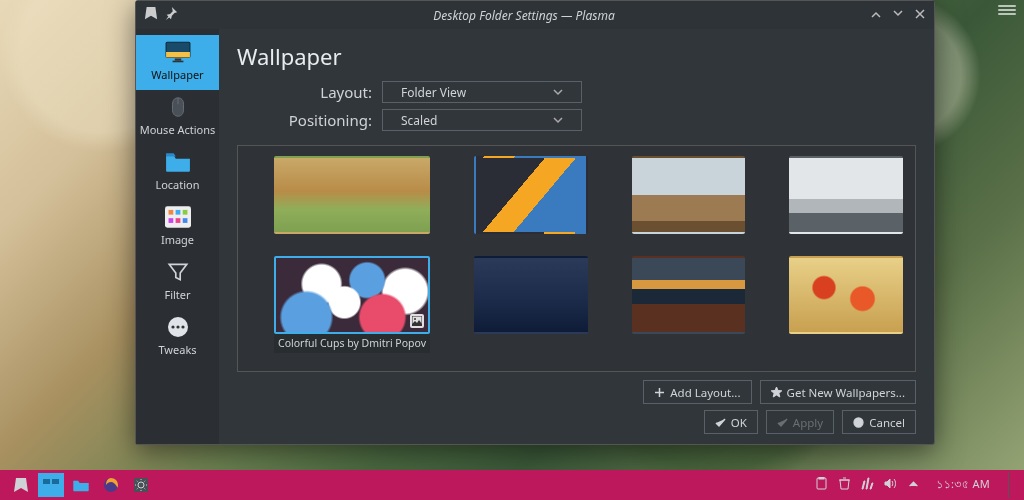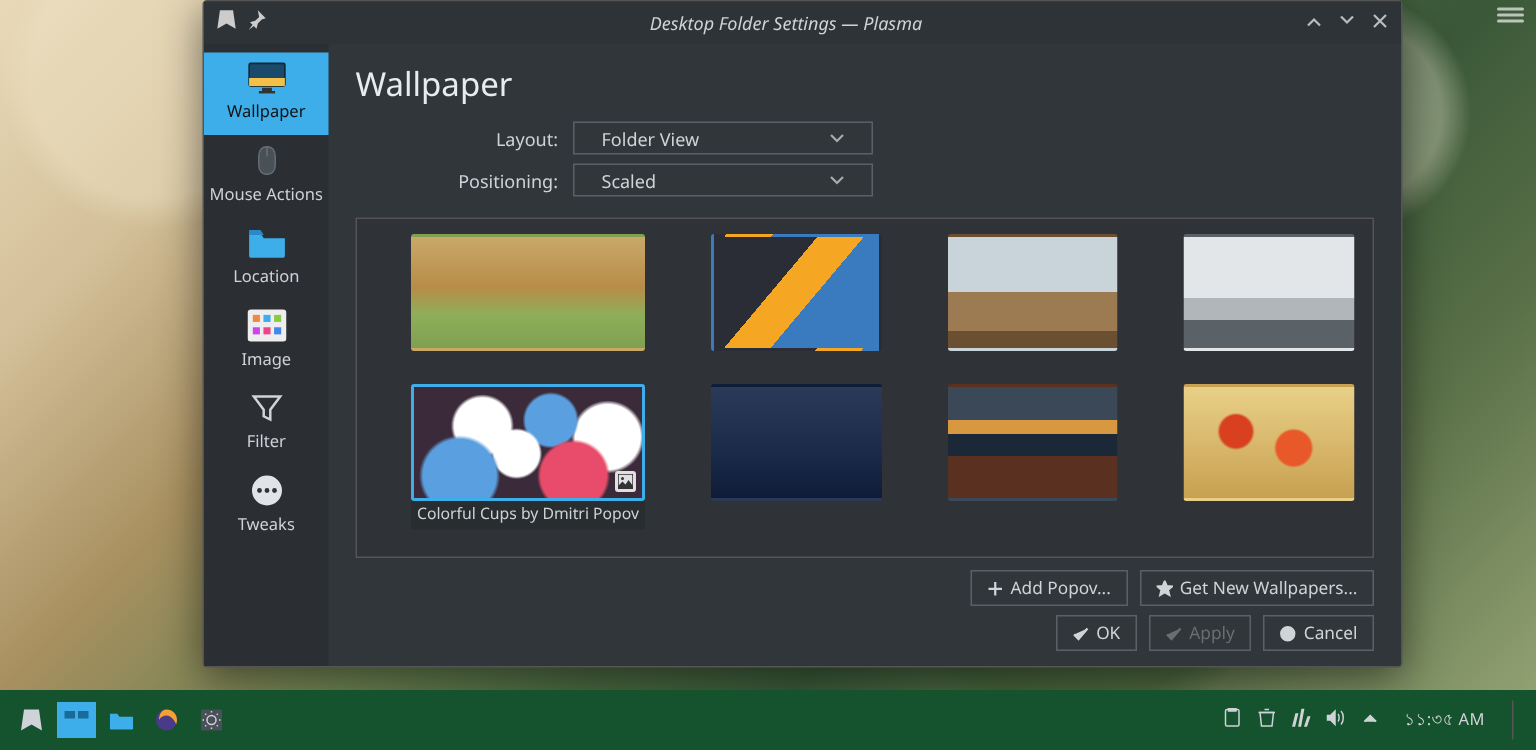--- a/index.html
+++ b/index.html
@@ -26,21 +26,21 @@
   .sidebar { width: 83px; background: #2b2f34; padding: 6px 0; display: flex; flex-direction: column; align-items: center; }
   .side-item { width: 100%; padding: 6px 0 8px; display: flex; flex-direction: column; align-items: center; gap: 4px;
                font-size: 11px; color: #cfd3d7; cursor: pointer; }
   .side-item.active { background: #3daee9; color: #111; }
   .side-item .icon { width: 28px; height: 22px; display: flex; align-items: center; justify-content: center; }
   .side-item .icon svg { width: 26px; height: 22px; }
 
   .content { flex: 1; padding: 12px 18px 10px 18px; display: flex; flex-direction: column; }
   h1 { font-size: 22px; font-weight: 400; color: #e8ecee; margin-bottom: 10px; }
   .form-row { display: flex; align-items: center; gap: 10px; margin-bottom: 6px; }
-  .form-row label { width: 135px; text-align: right; font-size: 12px; color: #cfd3d7; }
+  .form-row label { width: 135px; text-align: right; font-size: 15px; color: #cfd3d7; }
   .select { width: 200px; height: 22px; background: #31363b; border: 1px solid #5a6068; font-size: 12px; color: #d0d4d8;
             display: flex; align-items: center; justify-content: space-between; padding: 0 18px; cursor: pointer; }
   .select svg { width: 10px; height: 10px; stroke: #aaa; stroke-width: 1.5; fill: none; }
 
   .gallery-wrap { margin-top: 8px; border: 1px solid #555; flex: 1; overflow: hidden; position: relative; background: #2f3338; }
   .gallery { display: grid; grid-template-columns: repeat(4,1fr); gap: 14px 20px; padding: 10px 12px; overflow-y: auto; height: 100%; }
   .gallery::-webkit-scrollbar { width: 7px; }
   .gallery::-webkit-scrollbar-thumb { background: #6a7078; border-radius: 3px; }
   .thumb { display: flex; flex-direction: column; cursor: pointer; padding-left: 24px; }
   .thumb .img { height: 78px; border: 2px solid transparent; border-radius: 2px; position: relative; }
@@ -67,21 +67,21 @@
                linear-gradient(to bottom,#e8d088 0%,#c8a050 100%); }
 
   .btn-row { display: flex; justify-content: flex-end; gap: 8px; margin-top: 8px; }
   .btn { height: 24px; padding: 0 10px; background: #31363b; border: 1px solid #5a6068; font-size: 11.5px; color: #d0d4d8;
          display: flex; align-items: center; gap: 5px; cursor: pointer; }
   .btn.disabled { color: #6a6e72; cursor: default; }
   .btn svg { width: 11px; height: 11px; stroke: currentColor; fill: currentColor; }
   .btn-row2 { display:flex; justify-content:flex-end; gap:8px; margin-top:6px; }
 
   
-  .taskbar { position: absolute; left: 0; right: 0; bottom: 0; height: 40px; background: #14532d;
+  .taskbar { position: absolute; left: 0; right: 0; bottom: 0; height: 30px; background: #be185d;
              display: flex; align-items: center; padding: 0 8px; font-size: 11px; color: #d0d4d8; }
   .taskbar .launch { display: flex; gap: 4px; align-items: center; }
   .taskbar .launch .item { width: 26px; height: 24px; display: flex; align-items: center; justify-content: center; }
   .taskbar .launch .item.active { background: #3daee9; }
   .taskbar .spacer { flex: 1; }
   .taskbar .tray { display: flex; align-items: center; gap: 10px; }
   .taskbar .tray svg { width: 13px; height: 13px; stroke: #cfd3d7; fill: #cfd3d7; }
   .taskbar .clock { margin-left: 6px; font-size: 11px; letter-spacing: .3px; }
   .taskbar .showdesk { width: 8px; height: 26px; border-left: 1px solid #555; margin-left: 8px; }
 </style>
@@ -242,21 +242,21 @@
               <div class="img t7"></div>
             </div>
         </div>
       </div>
 
       <div class="btn-row">
         <div class="btn">
           <svg viewBox="0 0 11 11" fill="none">
               <path d="M5.5 1v9M1 5.5h9" stroke-width="1.5"></path>
             </svg>
-          <span>Add Popov...</span>
+          <span>Add Layout...</span>
         </div>
         <div class="btn">
           <svg viewBox="0 0 11 11">
               <path d="M5.5 0l1.5 3.5 3.8.3-2.9 2.5.9 3.7-3.3-2-3.3 2 .9-3.7L.2 3.8l3.8-.3z"></path>
             </svg>
           <span>Get New Wallpapers...</span>
         </div>
       </div>
       <div class="btn-row2">
         <div class="btn">

